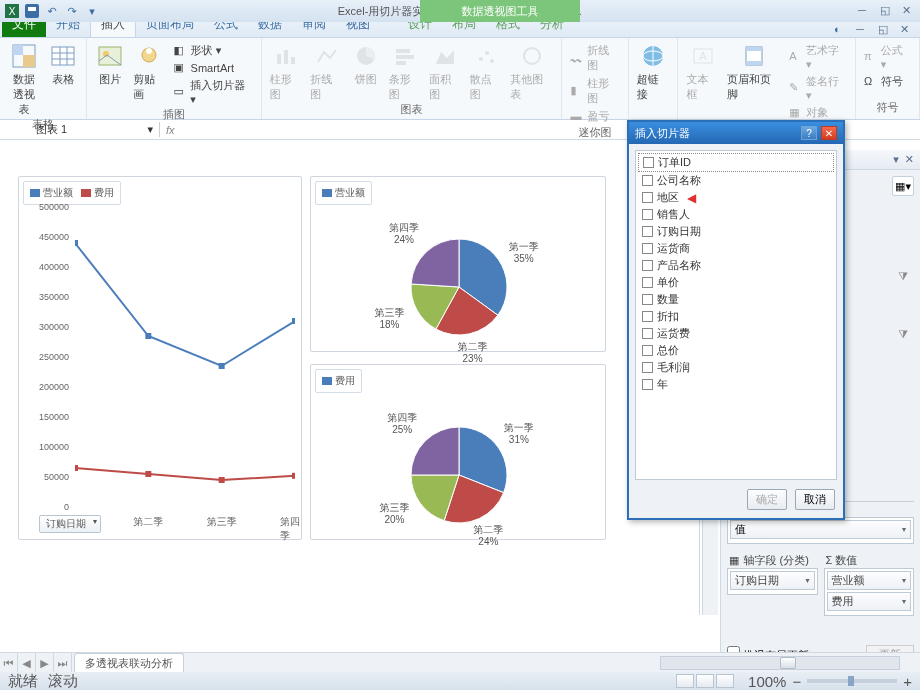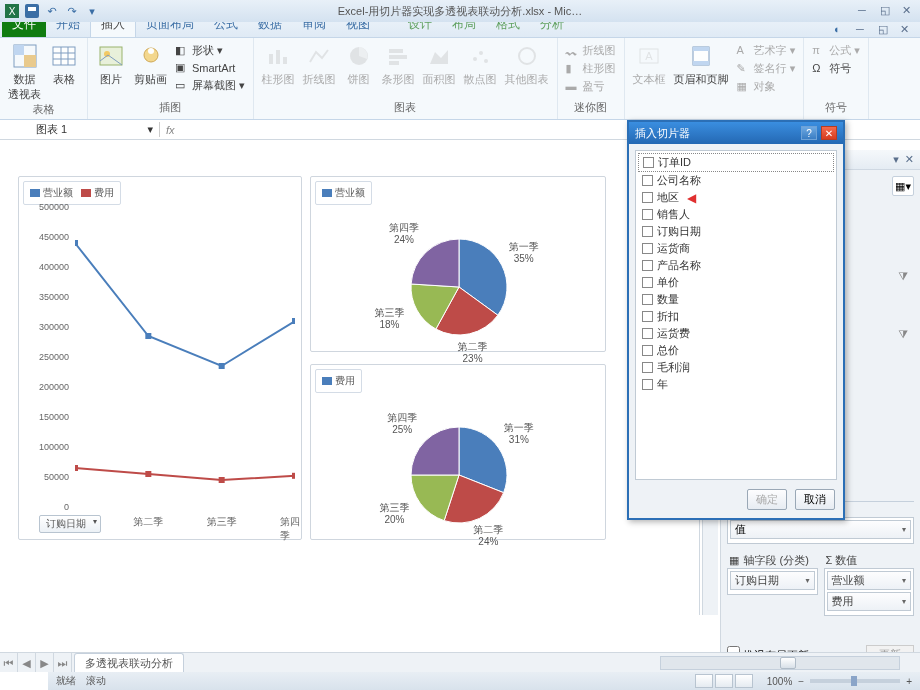--- a/index.html
+++ b/index.html
@@ -92,21 +92,21 @@
 .dlg-btns { position: absolute; bottom: 8px; right: 8px; display: flex; gap: 8px; }
 .dlg-btns button { font-size: 11px; padding: 2px 8px; border: 1px solid #9aa8b6; background: linear-gradient(#fdfdfe,#e7ecf2); border-radius: 2px; }
 .dlg-btns button.dis { color: #aaa; }
 
 
 .sheetbar { position: absolute; left: 0; bottom: 18px; right: 0; height: 20px; background: #eef2f6; display: flex; align-items: center; font-size: 11px; color: #555; border-top: 1px solid #d0d8e0;}
 .sheetbar .navbtn { width: 18px; text-align: center; color: #888; cursor: pointer; border-right: 1px solid #d0d8e0; height: 100%; line-height: 20px;}
 .sheetbar .tabname { background: #fff; border: 1px solid #c5d0dc; border-bottom: none; padding: 2px 10px; border-top-left-radius: 3px; border-top-right-radius: 3px; margin-left: 2px; }
 .hscroll { margin-left: auto; width: 240px; height: 14px; background: #e0e6ec; border: 1px solid #c5d0dc; position: relative; margin-right: 20px;}
 .hscroll .thumb { position: absolute; left: 50%; width: 16px; height: 12px; background: linear-gradient(#fff,#d8e0e8); border: 1px solid #b0bcc8; border-radius: 2px; }
-.statusbar { position: absolute; left: 0; bottom: 0; right: 0; height: 18px; background: linear-gradient(#e8eef4,#d8e2ec); display: flex; align-items: center; font-size: 10px; color: #555; padding: 0 8px; gap: 10px; margin-left: 48px; }
+.statusbar { position: absolute; left: 0; bottom: 0; right: 0; height: 18px; background: linear-gradient(#e8eef4,#d8e2ec); display: flex; align-items: center; font-size: 15px; color: #555; padding: 0 8px; gap: 10px; }
 .zoom { margin-left: auto; display: flex; align-items: center; gap: 6px; }
 .zoom .track { width: 90px; height: 4px; background: #c5d0dc; position: relative; }
 .zoom .thumb { position: absolute; left: 45%; top: -3px; width: 6px; height: 10px; background: #8aa4c8; }
 .viewbtns { display: flex; gap: 2px; margin-right: 8px;}
 .viewbtns .vb { width: 18px; height: 14px; border: 1px solid #b8c4d0; background: linear-gradient(#fff,#e5ebf1);}
 </style>
 </head>
 <body>
 
 <div class="titlebar">
@@ -121,20 +121,21 @@
         <svg width="14" height="14">
           <rect width="14" height="14" rx="2" fill="#3b6ea5"></rect>
           <rect x="3" y="3" width="8" height="4" fill="#fff"></rect>
         </svg>
       </span>
     <span class="ico">↶</span>
     <span class="ico">↷</span>
     <span class="ico">▾</span>
   </div>
   <div class="title-text">Excel-用切片器实现多透视表联动分析.xlsx - Mic…</div>
+  <div class="context-tab">数据透视图工具</div>
   <div class="winctrl">
     <span class="ico">─</span>
     <span class="ico">◱</span>
     <span class="ico">✕</span>
   </div>
 </div>
 
 <div class="tabs">
   <div class="tab-file">文件</div>
   <div class="tab">开始</div>
@@ -212,21 +213,21 @@
         <div class="srow">
             <span class="sicon">◧</span>
             <span>形状 ▾</span>
           </div>
         <div class="srow">
             <span class="sicon">▣</span>
             <span>SmartArt</span>
           </div>
         <div class="srow">
             <span class="sicon">▭</span>
-            <span>屏幕截图 ▾</span>
+            <span>插入切片器 ▾</span>
           </div>
       </div>
     </div>
     <div class="label">插图</div>
   </div>
 
   <div class="ribgroup">
     <div class="items">
       <div class="bigbtn dis">
           <div class="bicon">
@@ -309,20 +310,35 @@
         <div class="srow dis" style="color:#aaa">
             <span class="sicon">▬</span>
             <span>盈亏</span>
           </div>
       </div>
     </div>
     <div class="label">迷你图</div>
   </div>
 
 
+  <div class="ribgroup">
+    <div class="items">
+      <div class="bigbtn">
+          <div class="bicon">
+            <svg width="26" height="26">
+              <circle cx="13" cy="13" r="10" fill="#6bb3e0"></circle>
+              <ellipse cx="13" cy="13" rx="10" ry="5" fill="none" stroke="#fff"></ellipse>
+              <line x1="13" y1="3" x2="13" y2="23" stroke="#fff"></line>
+            </svg>
+          </div>
+          <span>超链接</span>
+        </div>
+    </div>
+    <div class="label"></div>
+  </div>
 
   <div class="ribgroup">
     <div class="items">
       <div class="bigbtn dis">
           <div class="bicon">
             <svg width="22" height="22">
               <rect x="2" y="4" width="18" height="14" fill="none" stroke="#bbb"></rect>
               <text x="11" y="15" text-anchor="middle" fill="#bbb" font-size="11">A</text>
             </svg>
           </div>

